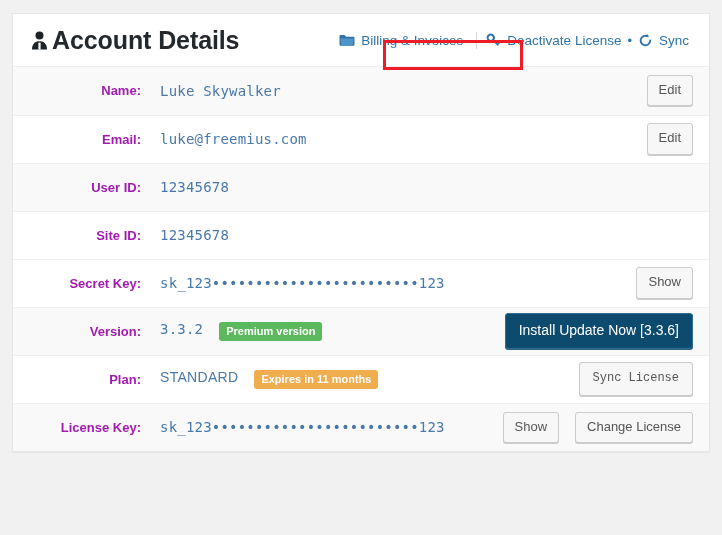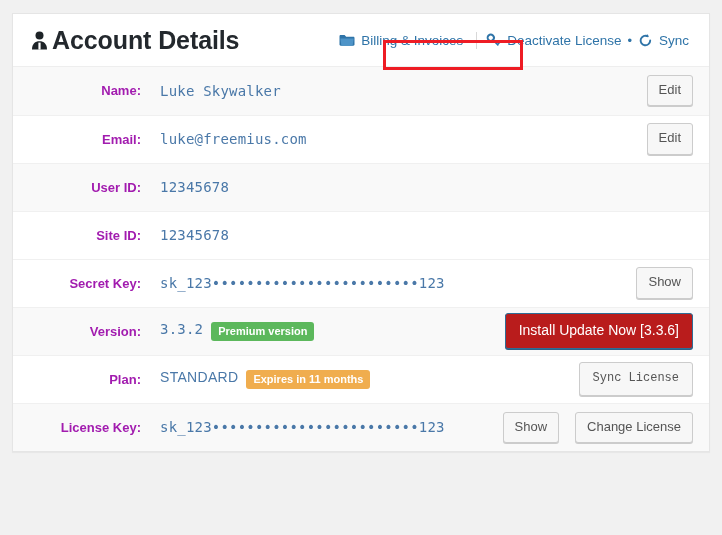--- a/index.html
+++ b/index.html
@@ -131,21 +131,21 @@
     letter-spacing: 0.2px;
   }
   .value-text.plain {
     font-family: "Liberation Sans", sans-serif;
     letter-spacing: 0.3px;
   }
 
   .badge {
     display: inline-block;
     vertical-align: middle;
-    margin-left: 8px;
+    margin-left: 16px;
     padding: 4px 7px 4px 7px;
     border-radius: 3px;
     font-size: 11px;
     font-weight: bold;
     color: #ffffff;
     font-family: "Liberation Sans", sans-serif;
     line-height: 1;
   }
   .badge-green { background: #5cb85c; }
   .badge-amber { background: #f0ad4e; }
@@ -161,21 +161,21 @@
     border-radius: 3px;
     border: 1px solid #cccccc;
     background: #f7f7f7;
     color: #555555;
     box-shadow: 0 1px 0 #cccccc;
     cursor: pointer;
     white-space: nowrap;
   }
   .btn + .btn { margin-left: 16px; }
   .btn-primary {
-    background: #b91c1c;
+    background: #0c4a6e;
     border-color: #2e6d96;
     color: #ffffff;
     box-shadow: 0 1px 0 #2a6187;
     padding: 7px 13px 8px 13px;
     font-size: 14px;
   }
   .btn-lg {
     padding: 7px 13px 8px 13px;
     font-size: 12px;
     font-family: Liberation Mono, monospace;

